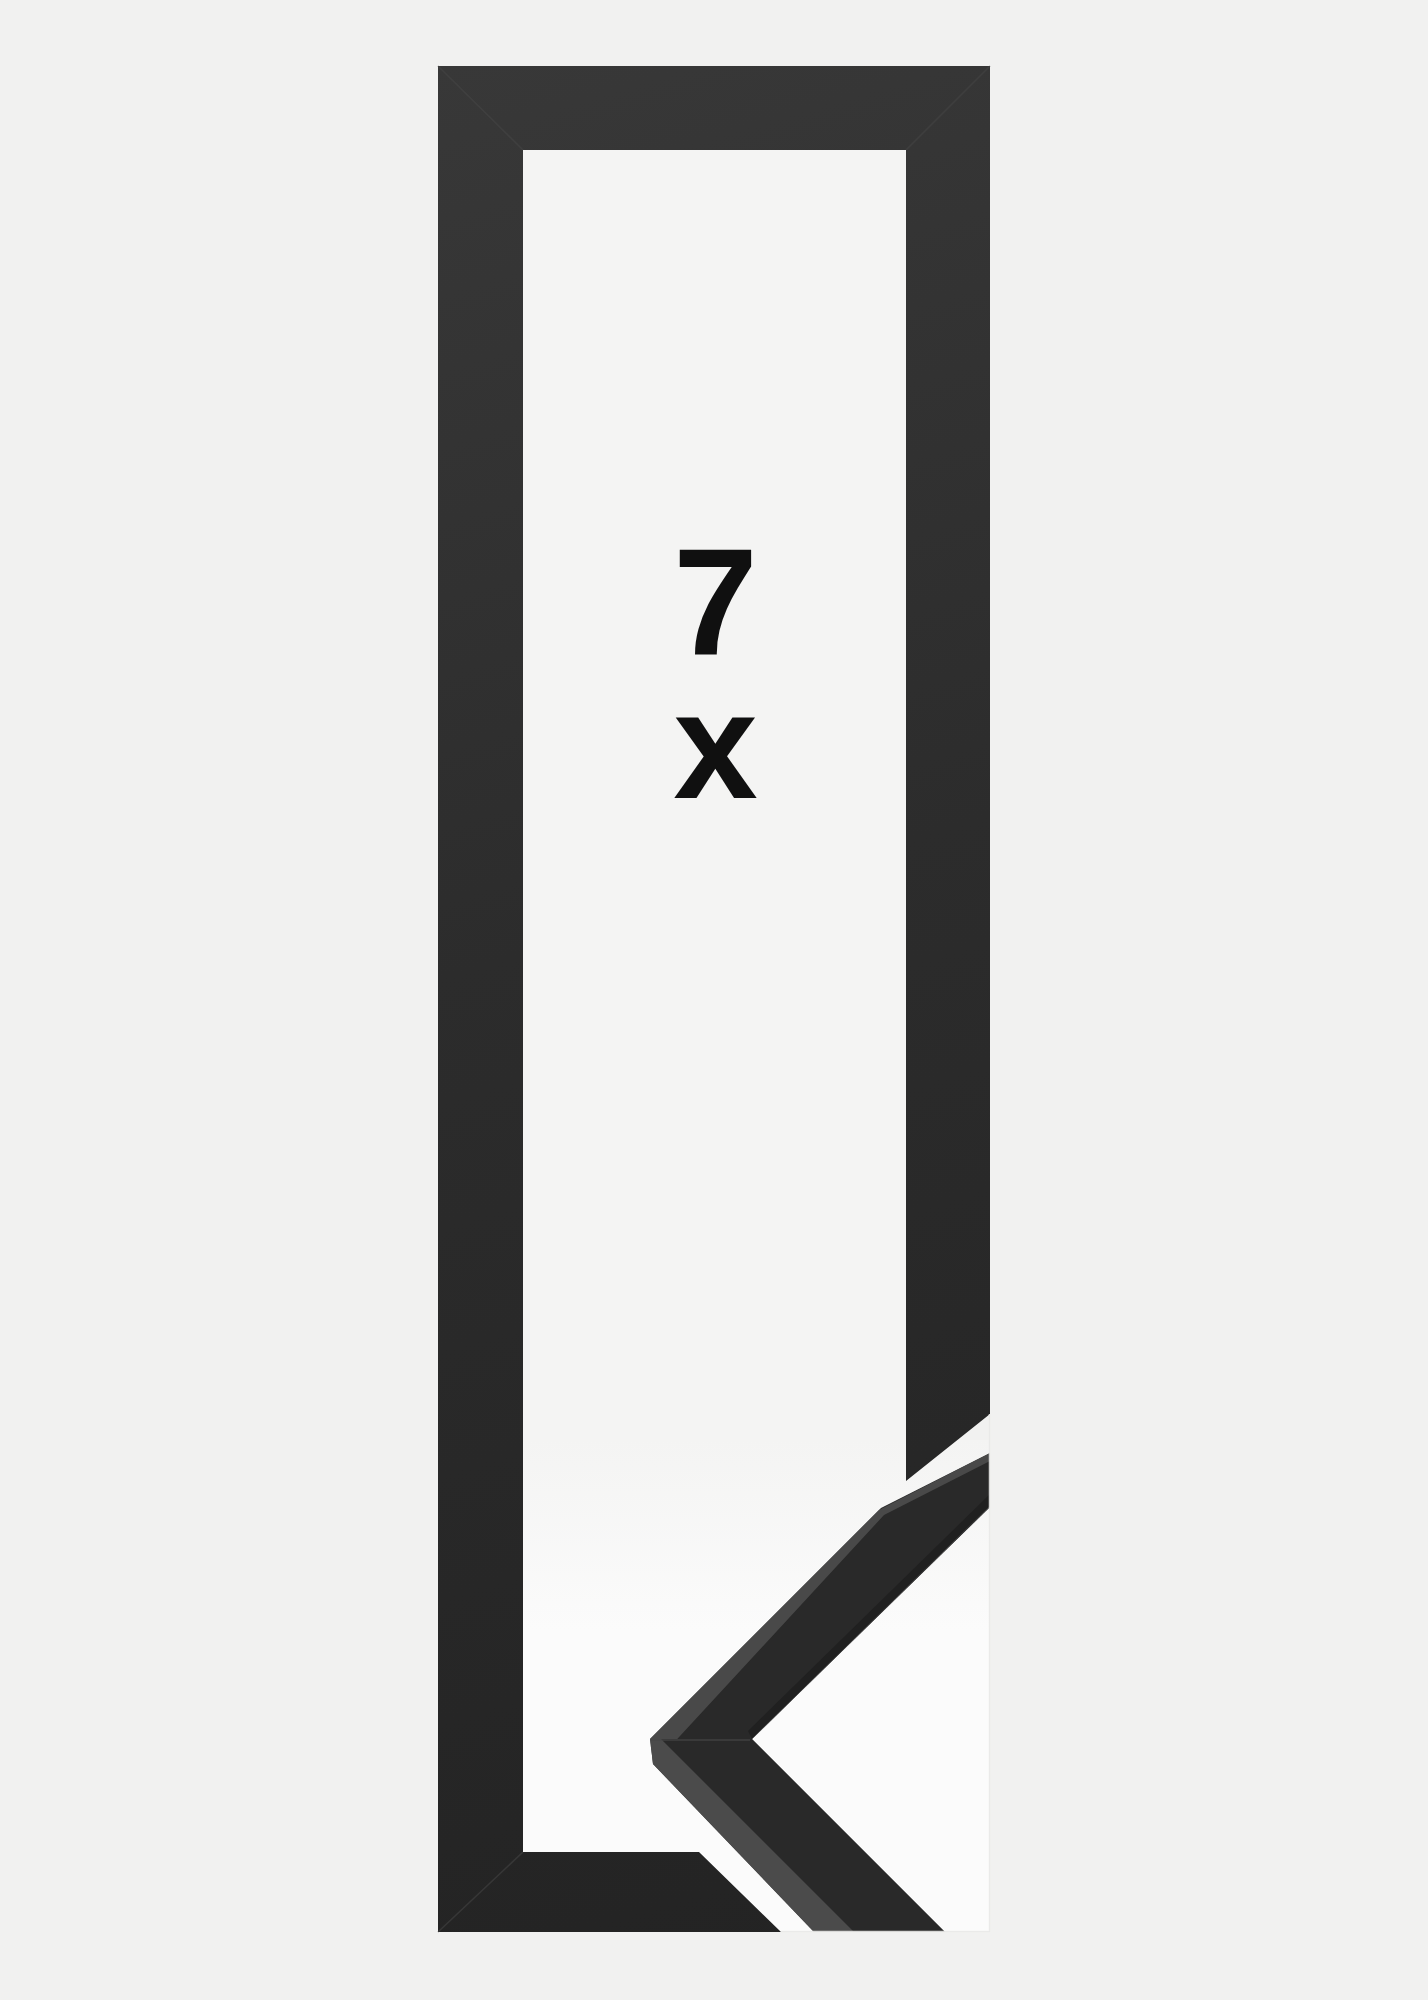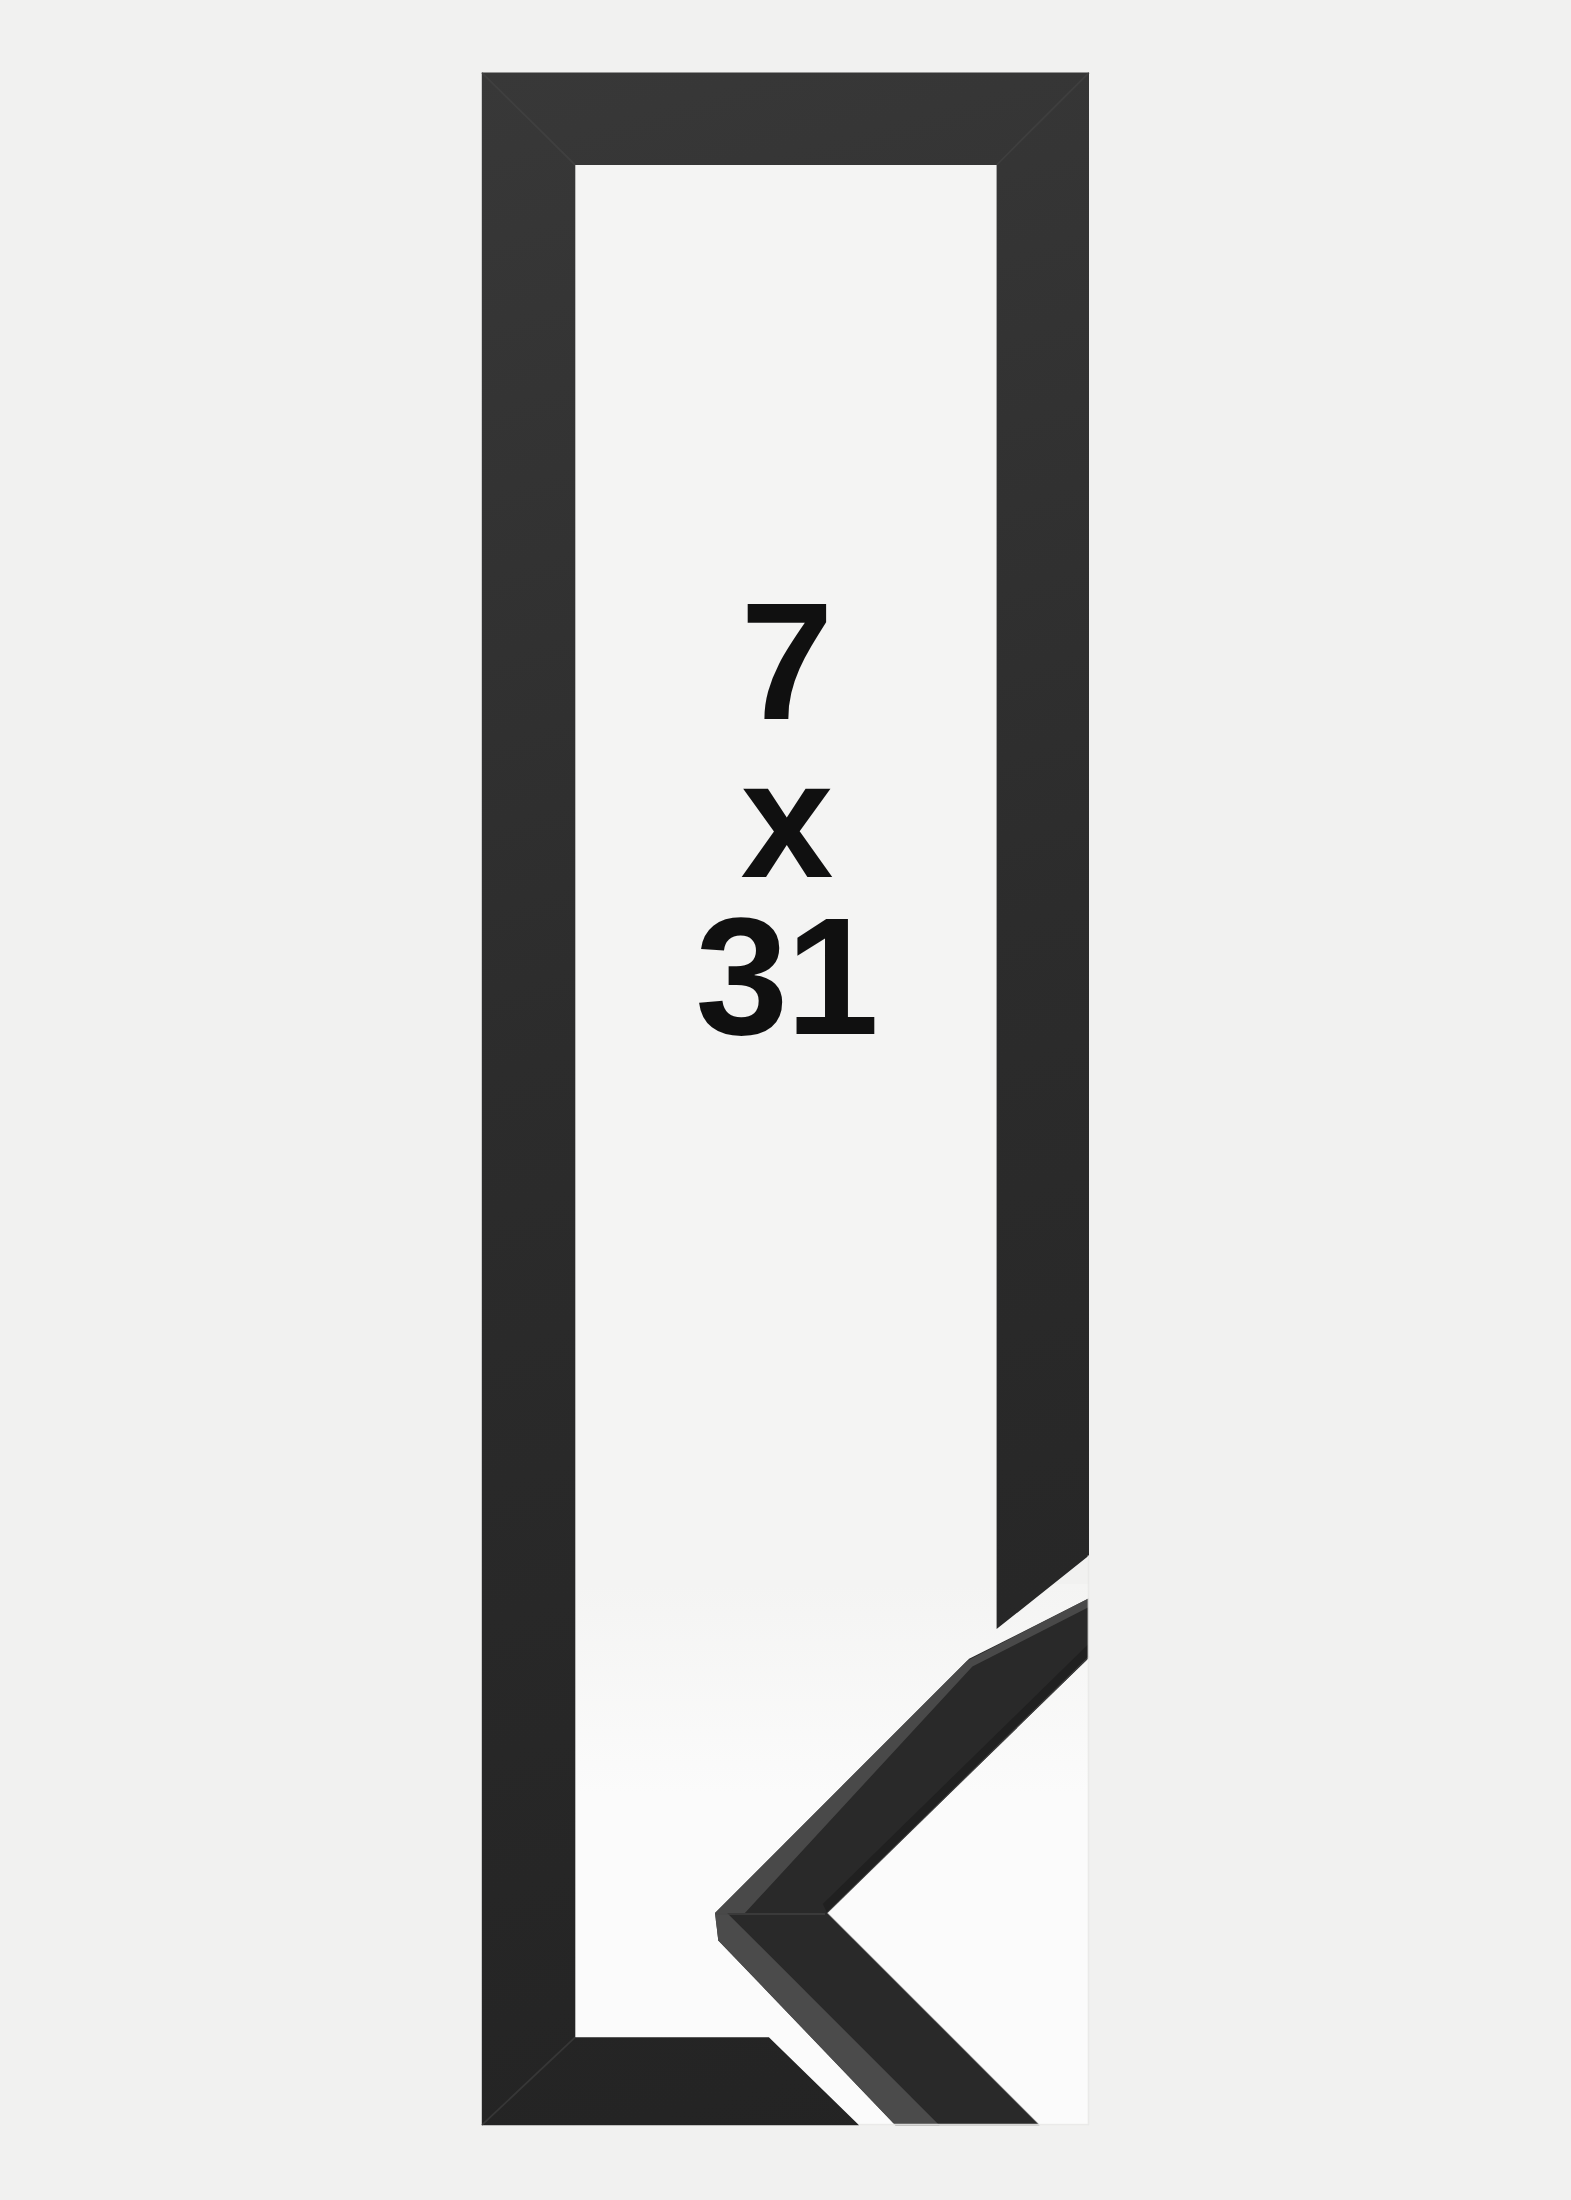--- a/index.html
+++ b/index.html
@@ -65,15 +65,14 @@
     <line x1="651" y1="1740" x2="750" y2="1740" stroke="var(--seam-light)" stroke-width="1.5" opacity="0.8"></line>
     <line x1="752" y1="1739" x2="944" y2="1931" stroke="#5c5c5c" stroke-width="1" opacity="0.4"></line>
 
     <line x1="989.5" y1="1414" x2="989.5" y2="1932" stroke="var(--edge-hairline)" stroke-width="1.5" opacity="0.9"></line>
     <line x1="781" y1="1931.5" x2="990" y2="1931.5" stroke="var(--edge-hairline)" stroke-width="1.5" opacity="0.9"></line>
   </svg>
 
   <div class="size-label">
     <span>7</span>
     <span>x</span>
-    <span>31</span>
   </div>
 </div>
 
 </body></html>

